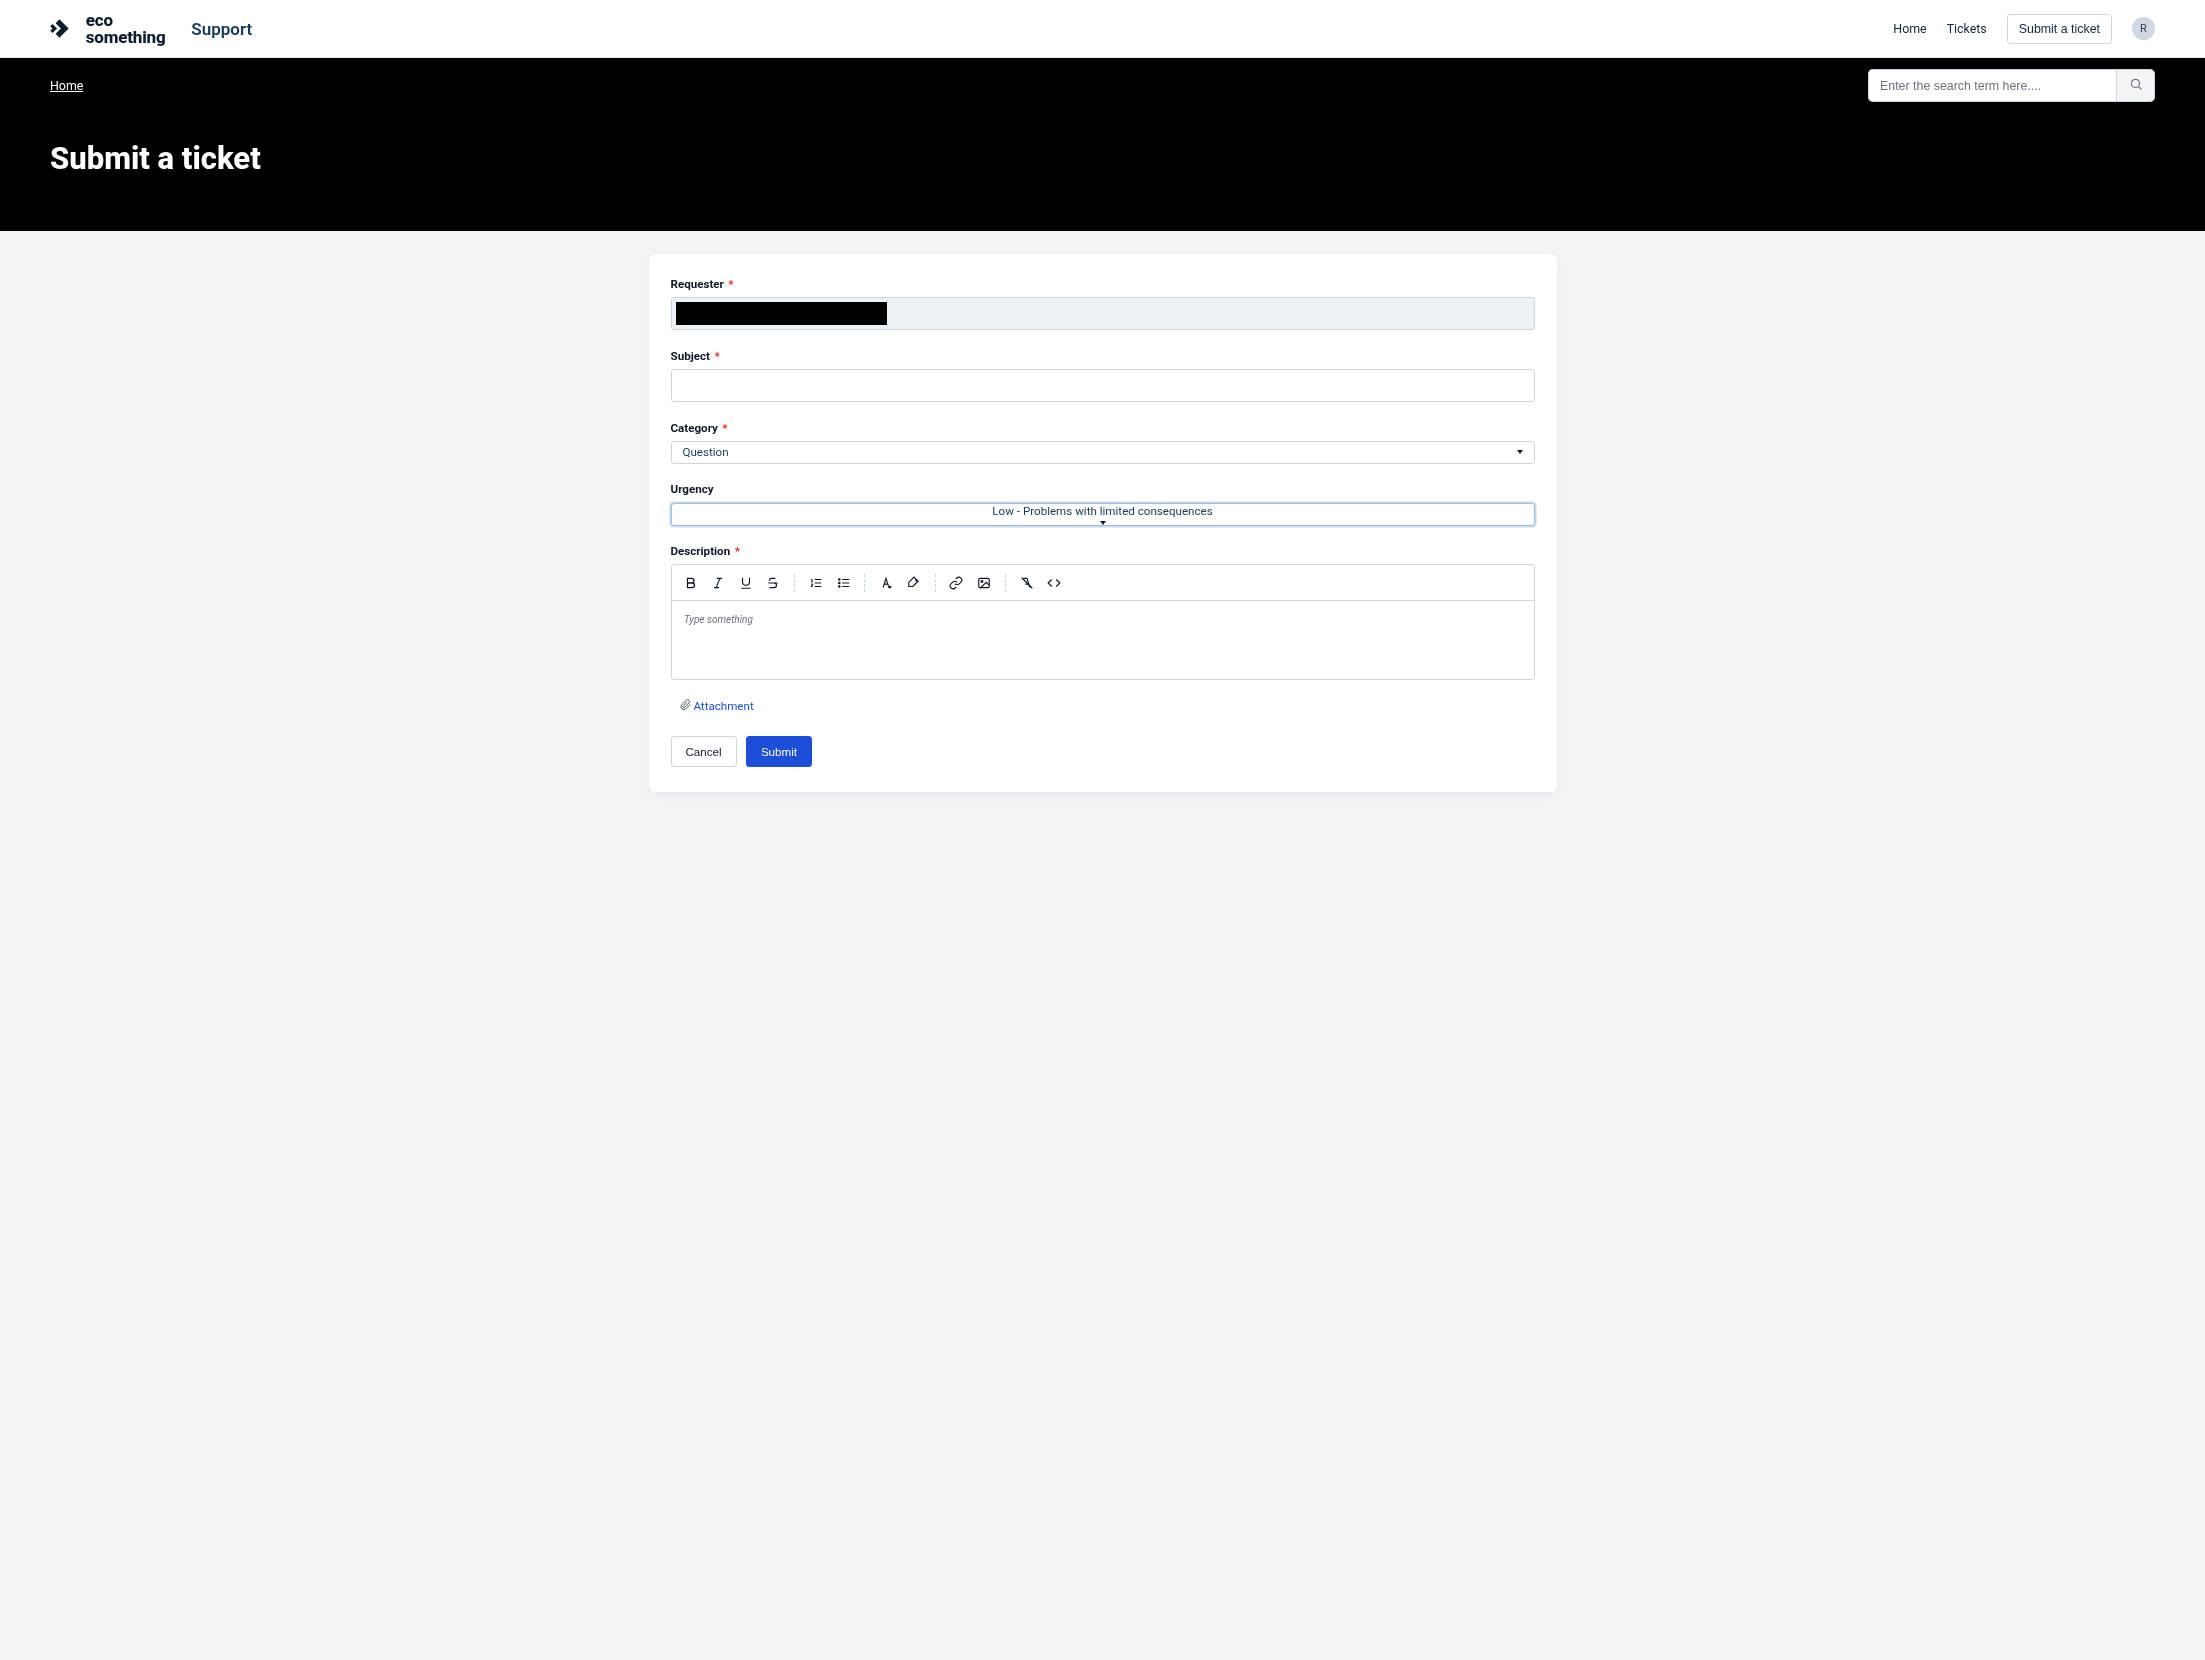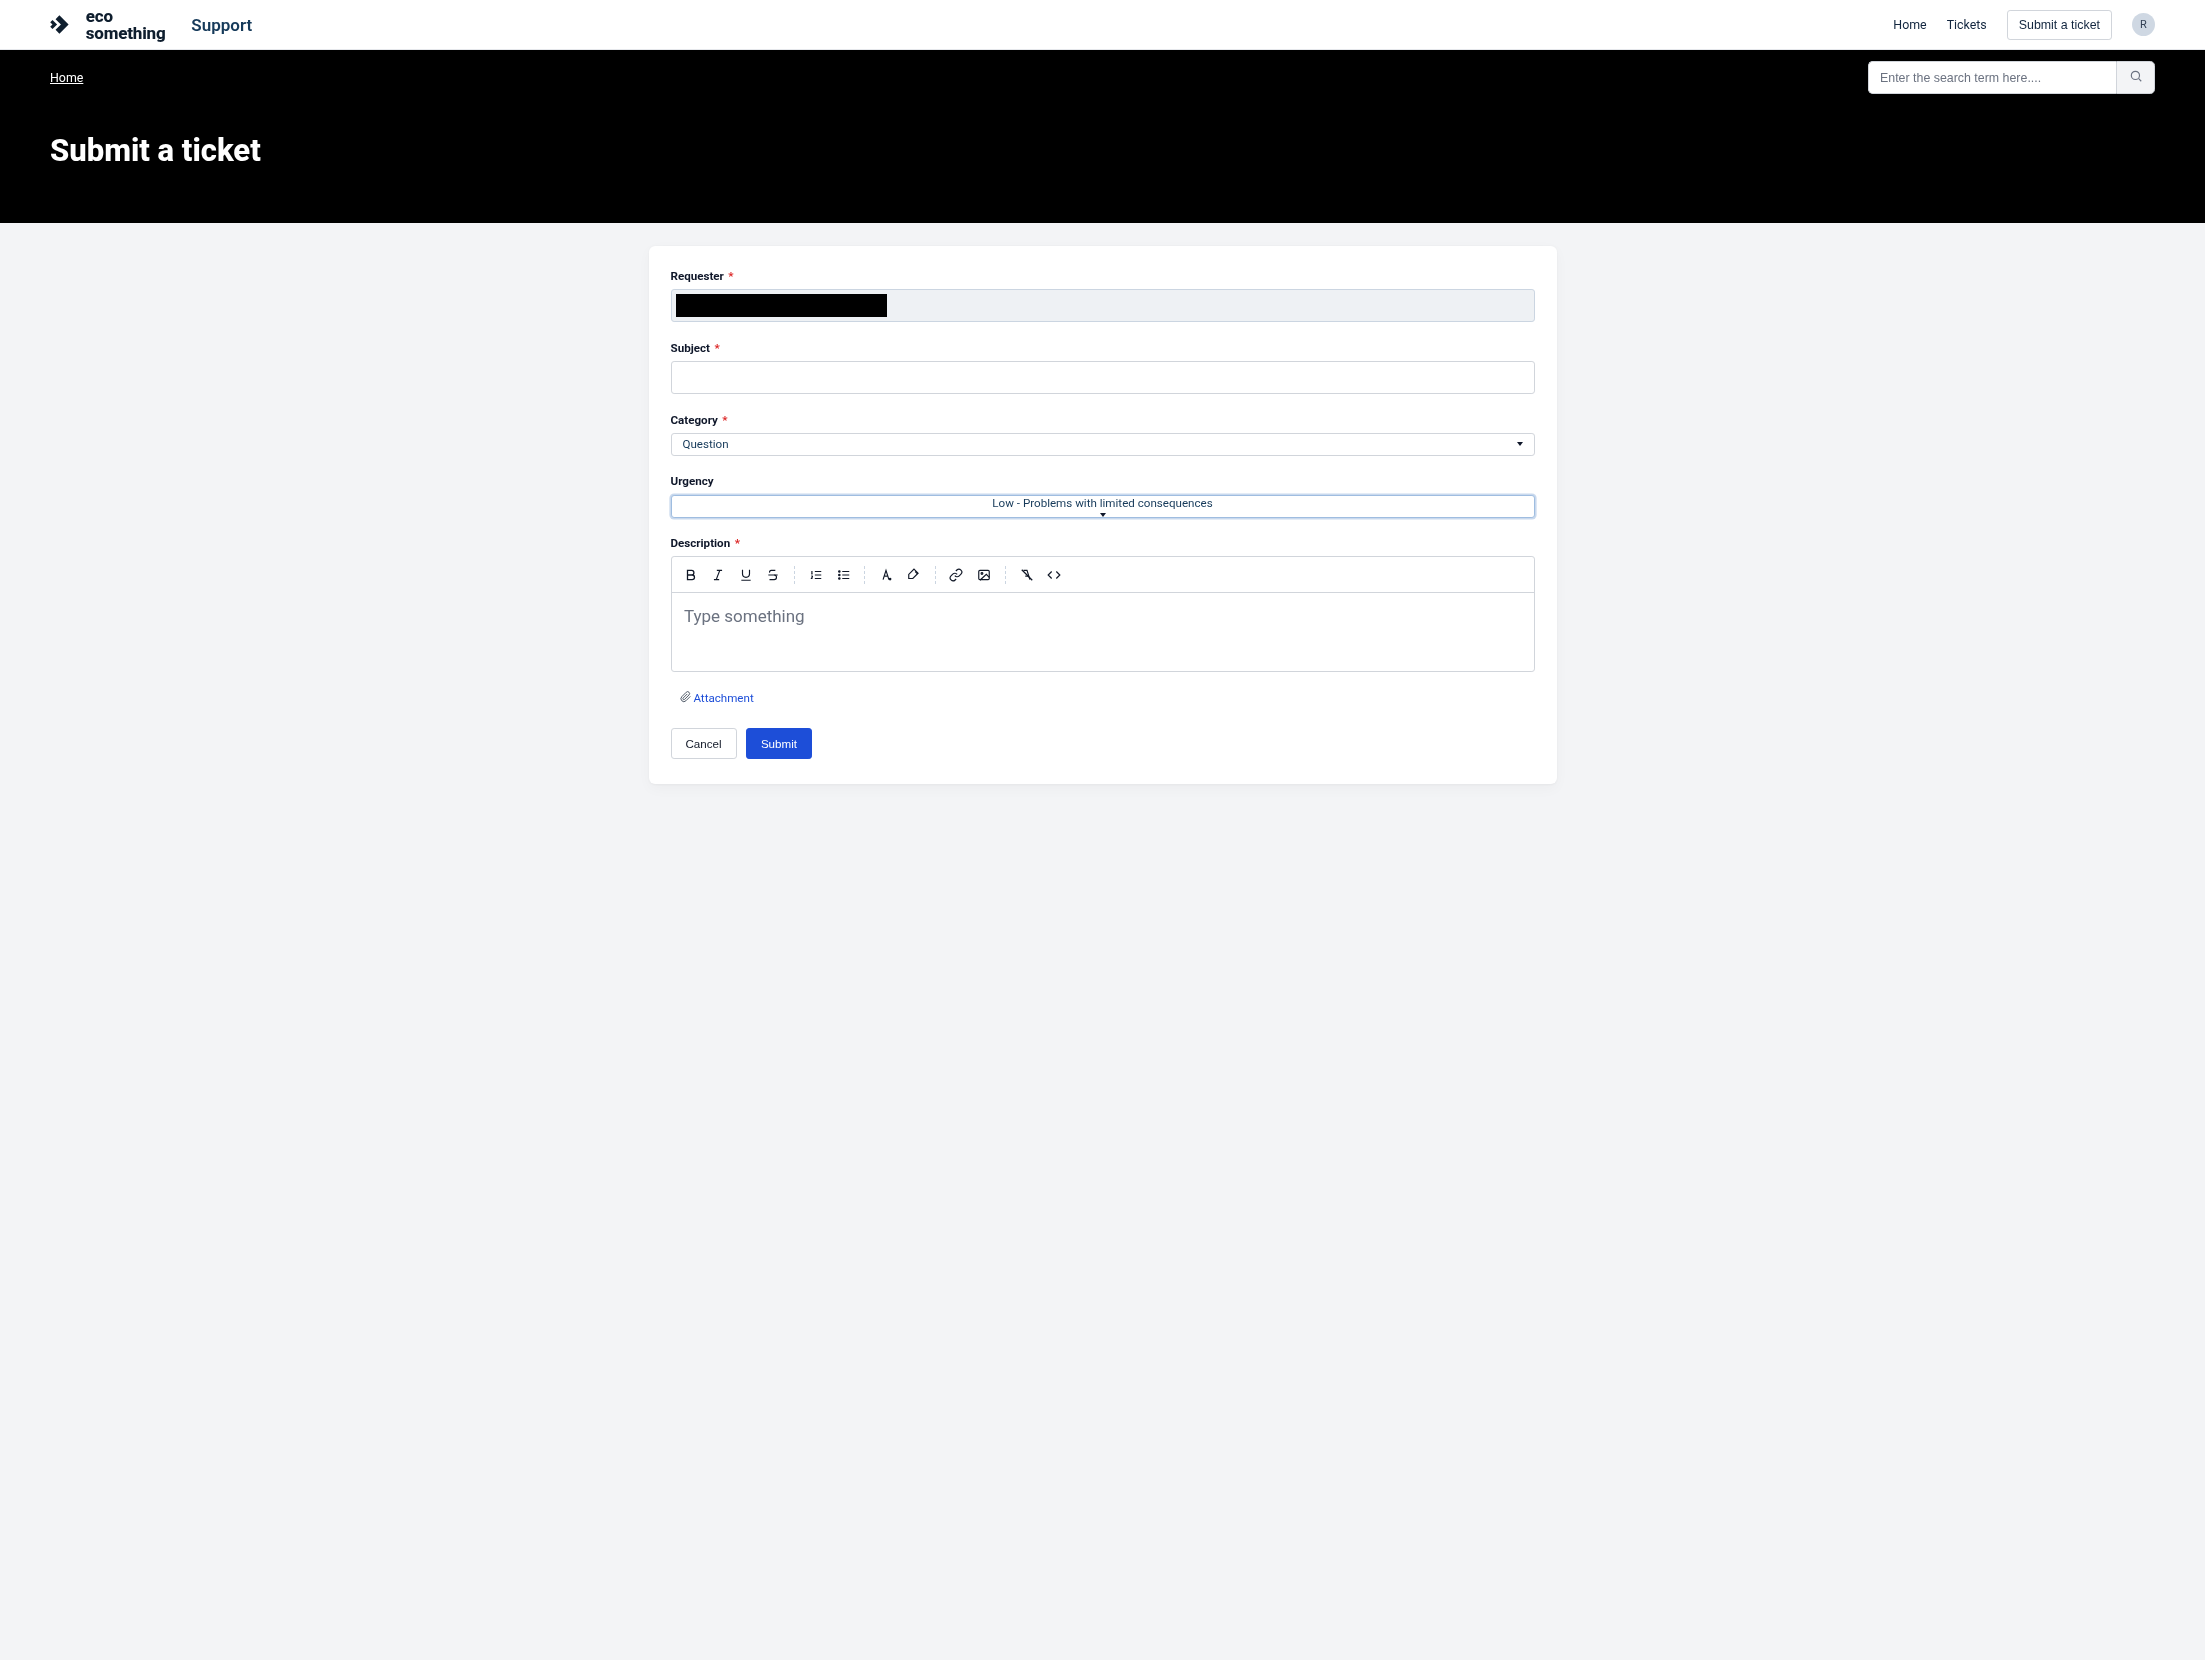--- a/index.html
+++ b/index.html
@@ -7,21 +7,21 @@
     font-family: -apple-system, BlinkMacSystemFont, "Segoe UI", Roboto, "Helvetica Neue", Arial, sans-serif;
     background: #f3f4f6;
     color: #111827;
   }
   
   .site-header {
     background: #fff;
     display: flex;
     align-items: center;
     padding: 0 50px;
-    height: 50px;
+    height: 58px;
     border-bottom: 0.8px solid #e5e7eb;
   }
   .logo-wrap {
     display: flex;
     align-items: center;
     gap: 7.8px;
   }
   .logo-mark svg { display: block; }
   .logo-text {
     font-weight: 800;
@@ -210,22 +210,23 @@
   .tool svg { width: 14px; height: 14px; }
   .sep {
     width: 0.8px;
     height: 18.6px;
     border-left: 0.8px dashed #cbd5e1;
     margin: 0 6.2px;
   }
   .editor-body {
     min-height: 78px;
     padding: 12.4px;
-    font-size: 17px;
+    font-size: 10px;
     color: #6b7280;
+    font-style: italic;
   }
   
   .attach {
     display: flex;
     align-items: center;
     gap: 2px;
     margin: 17px 0 22px 9.3px;
     cursor: pointer;
   }
   .attach-label {

